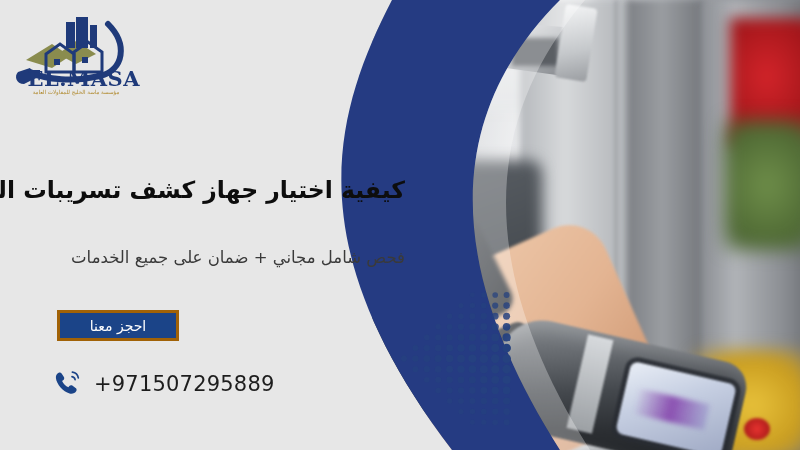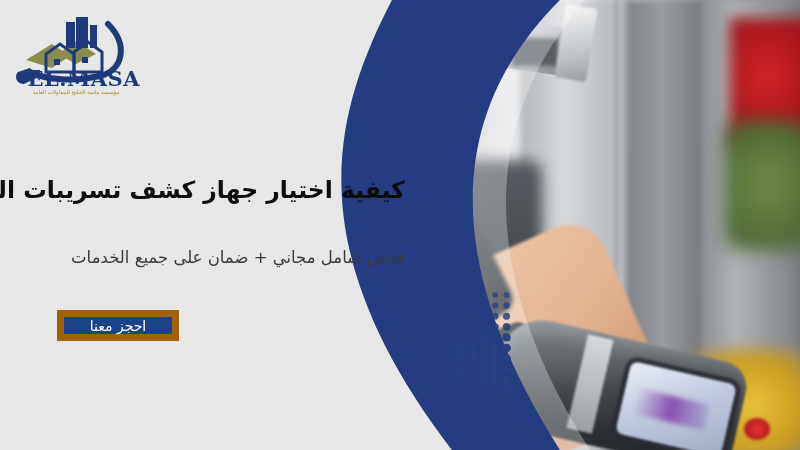--- a/index.html
+++ b/index.html
@@ -137,21 +137,21 @@
     font-weight:500;
     white-space:nowrap;
   }
 
   
   .cta{
     position:absolute;
     left:57px;top:310px;
     width:122px;height:31px;
     background:#1b4488;
-    border:7px solid #a16207;
+    border:3px solid #a16207;
     color:#ffffff;
     font-size:14px;
     font-weight:500;
     display:flex;align-items:center;justify-content:center;
     direction:rtl;
     cursor:pointer;
     box-sizing:border-box;
   }
 
   
@@ -249,20 +249,32 @@
       <div style="position:absolute;left:0;top:75px;width:128px;text-align:center;
                   color:#b08a2e;font-size:5.5px;direction:rtl;letter-spacing:.1px;">مؤسسة ماسة الخليج للمقاولات العامة</div>
     </div>
 
     <div class="headline">كيفية اختيار جهاز كشف تسريبات المياه المناسب</div>
 
     <div class="subtitle">فحص شامل مجاني + ضمان على جميع الخدمات</div>
 
     <div class="cta">احجز معنا</div>
 
+    <div class="phone-row">
+      <svg class="phone-icon" viewBox="0 0 32 32">
+        <path d="M7.2,4.6 C5.2,5.4 3.6,7.6 3.9,9.9 C4.6,16.3 11.1,23.4 17.6,25.4
+                 C20.1,26.2 23.1,25.1 24.3,22.9 C24.9,21.8 24.6,20.6 23.6,19.9
+                 L20.3,17.6 C19.3,16.9 18.0,17.1 17.3,18.1 L16.4,19.3
+                 C13.7,18.0 11.3,15.6 10.1,12.9 L11.4,11.9
+                 C12.3,11.2 12.5,9.9 11.9,8.9 L9.6,5.6 C9.0,4.7 8.1,4.3 7.2,4.6 Z" fill="#1b4488"></path>
+        <path d="M20.4,4.2 C23.4,4.6 25.8,6.9 26.3,9.9" fill="none" stroke="#1b4488" stroke-width="1.7" stroke-linecap="round"></path>
+        <path d="M20.0,8.6 C21.6,8.9 22.8,10.1 23.1,11.7" fill="none" stroke="#1b4488" stroke-width="1.7" stroke-linecap="round"></path>
+      </svg>
+      <span class="phone-num">+971507295889</span>
+    </div>
 
     <svg class="chevron" viewBox="0 0 122 140">
       <g id="chevron-dots" fill="#25417f">
           <circle cx="74.4" cy="7.0" r="2.45" fill="#25417f" opacity="0.65"></circle>
           <circle cx="85.8" cy="7.0" r="2.63" fill="#25417f" opacity="0.69"></circle>
           <circle cx="97.2" cy="7.0" r="2.82" fill="#25417f" opacity="0.72"></circle>
           <circle cx="108.6" cy="7.0" r="3.00" fill="#25417f" opacity="0.75"></circle>
           <circle cx="63.0" cy="17.6" r="2.54" fill="#25417f" opacity="0.67"></circle>
           <circle cx="74.4" cy="17.6" r="2.73" fill="#25417f" opacity="0.70"></circle>
           <circle cx="85.8" cy="17.6" r="2.91" fill="#25417f" opacity="0.74"></circle>

